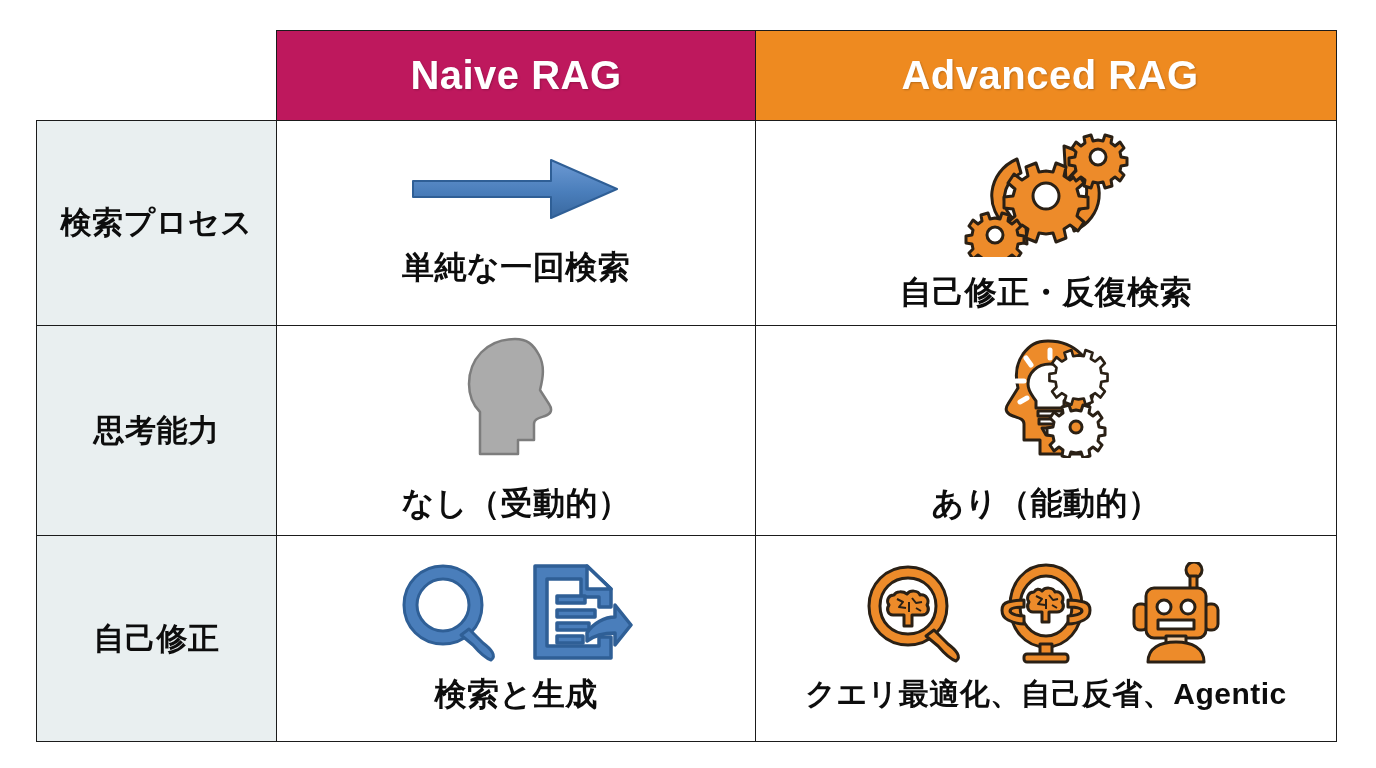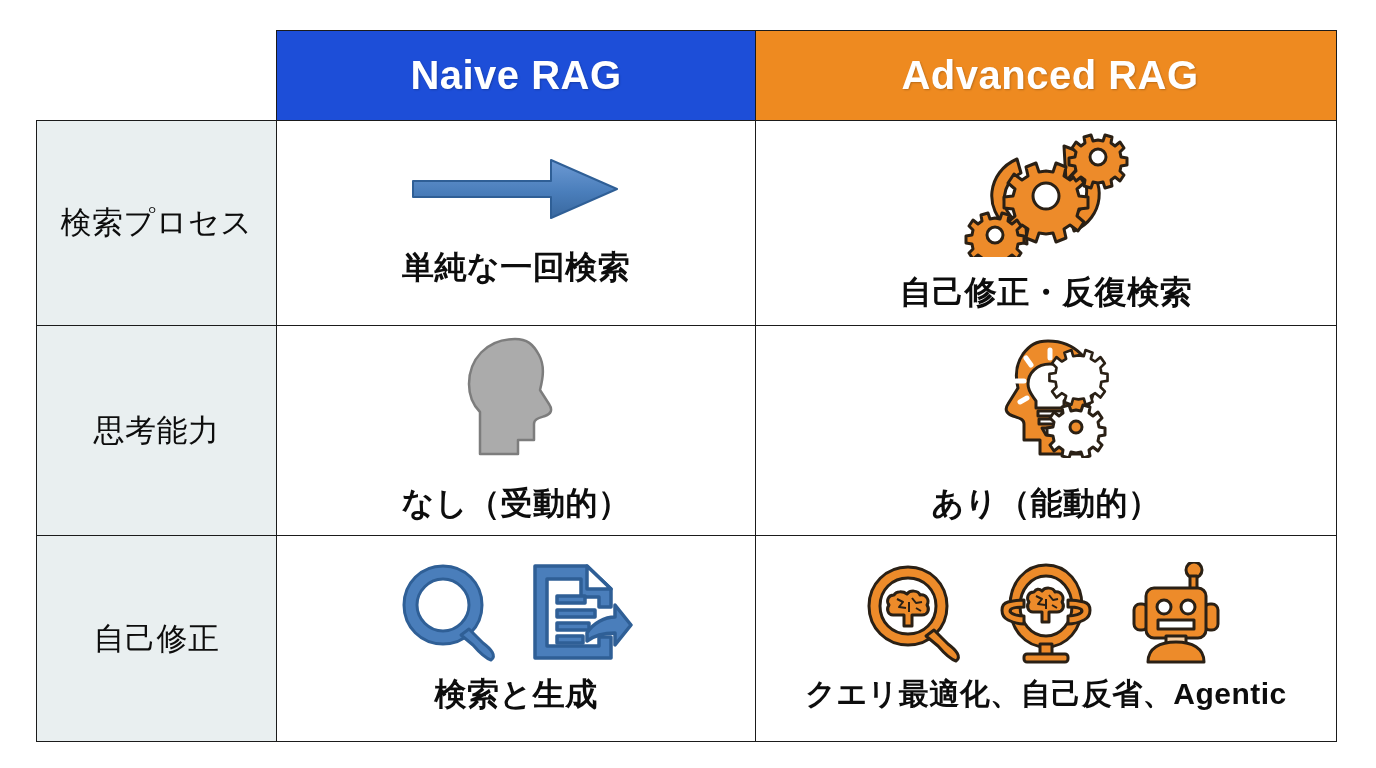--- a/index.html
+++ b/index.html
@@ -39,35 +39,35 @@
   .head-cell {
     border: 1px solid #1b1b1b;
     text-align: center;
     vertical-align: middle;
     color: #ffffff;
     font-size: 40px;
     font-weight: bold;
     letter-spacing: 0.5px;
     text-shadow: 1px 1px 2px rgba(0,0,0,0.22);
   }
-  .head-naive { background: #1d4ed8; text-align: center; }
+  .head-naive { background: #be185d; text-align: center; }
   .head-adv   { background: #ee8a20; padding-left: 9px; }
 
   
   tr.body-row-1 { height: 205px; }
   tr.body-row-2 { height: 210px; padding-left: 7px; }
   tr.body-row-3 { height: 206px; }
 
   .label-cell {
     border: 1px solid #1b1b1b;
     background: #e9eff0;
     text-align: center;
     vertical-align: middle;
     font-size: 31px;
-    font-weight: normal;
+    font-weight: bold;
     color: #0d0d0d;
     letter-spacing: 0.5px;
   }
   .content-cell {
     border: 1px solid #1b1b1b;
     background: #ffffff;
     vertical-align: middle;
     text-align: center;
     padding: 0;
   }

